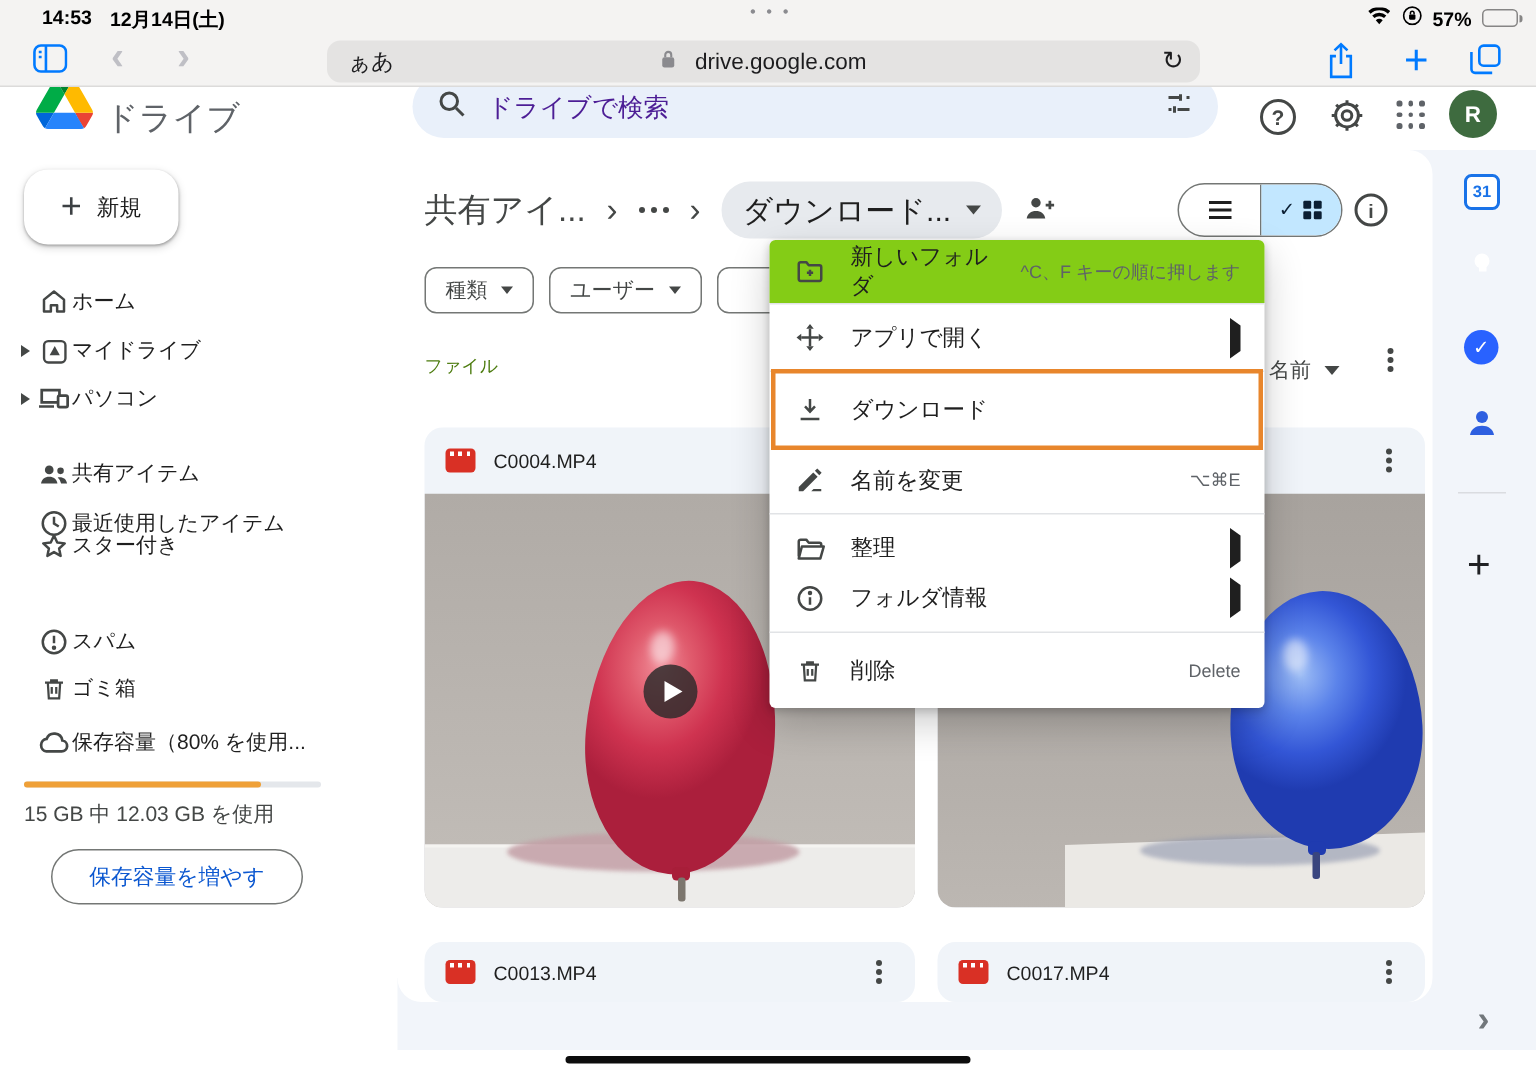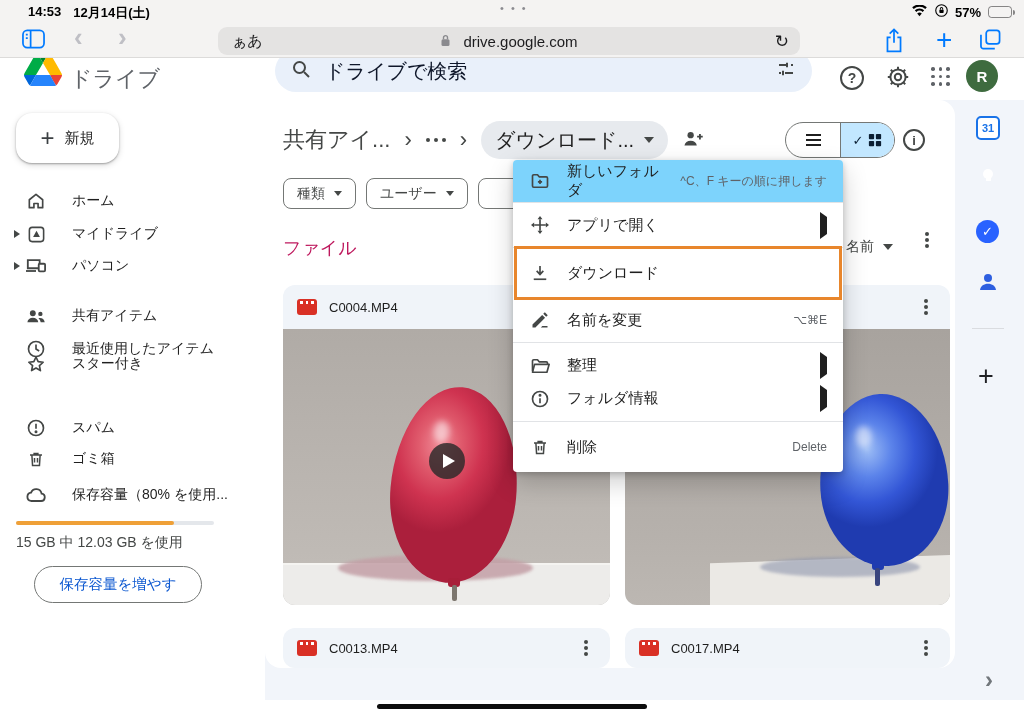--- a/index.html
+++ b/index.html
@@ -27,40 +27,40 @@
   .url-reload{position:absolute;right:11px;font-size:17px;color:#1c1c1e}
   .tb-blue{color:#007aff}
 
   
   .page{position:absolute;top:58px;left:0;width:1024px;height:642px;background:#fff;overflow:hidden}
 
   
   .d-appname{position:absolute;left:70px;top:6px;font-size:22px;color:#5f6368}
   .d-search{position:absolute;left:275px;top:-8px;width:537px;height:42px;background:#e9f0fa;border-radius:21px;
     display:flex;align-items:center;padding:0 16px;gap:14px}
-  .d-search-ph{font-size:20px;color:#0f172a;flex:1}
+  .d-search-ph{font-size:17px;color:#4c1d95;flex:1}
   .circ-ico{border:2px solid #444746;border-radius:50%;display:flex;align-items:center;justify-content:center;
     color:#444746;font-weight:700}
   .d-help{position:absolute;left:840px;top:8px;width:24px;height:24px;font-size:14px}
   .d-gear{position:absolute;left:886px;top:7px}
   .d-grid{position:absolute;left:931px;top:9px;width:20px;height:20px;display:grid;grid-template-columns:repeat(3,1fr);gap:3px}
   .d-grid span{width:3.5px;height:3.5px;border-radius:50%;background:#5f6368}
   .avatar{position:absolute;left:966px;top:2px;width:32px;height:32px;border-radius:50%;background:#3e6b3f;
     color:#fff;font-size:15px;font-weight:700;display:flex;align-items:center;justify-content:center}
 
   
   .newbtn{position:absolute;left:16px;top:55px;width:103px;height:50px;background:#fff;border-radius:16px;
     box-shadow:0 1px 2px rgba(0,0,0,.3),0 2px 6px rgba(0,0,0,.15);display:flex;align-items:center;justify-content:center;gap:10px;
     font-size:15px;font-weight:500}
   .newplus{font-size:24px;font-weight:400;color:#3c4043;line-height:1}
   .srow{position:absolute;left:10px;width:242px;height:32px;display:flex;align-items:center;font-size:14px;color:#1f1f1f}
   .expc{width:14px;display:flex;justify-content:center}
   .tri-r{width:0;height:0;border-top:4px solid transparent;border-bottom:4px solid transparent;border-left:6px solid #444746}
   .sic{width:24px;display:flex;justify-content:center}
-  .slabel{margin-left:24px;white-space:nowrap}
+  .slabel{margin-left:0;white-space:nowrap}
   .pbar{position:absolute;left:16px;top:463px;width:198px;height:4px;background:#e4e7eb;border-radius:2px}
   .pfill{width:80%;height:100%;background:#efa037;border-radius:2px}
   .usage{position:absolute;left:16px;top:476px;font-size:14px;color:#444746}
   .buybtn{position:absolute;left:34px;top:508px;width:168px;height:37px;border:1px solid #747775;border-radius:19px;
     display:flex;align-items:center;justify-content:center;font-size:14.5px;color:#0b57d0;background:#fff}
 
   
   .gutter-r{position:absolute;left:940px;top:42px;width:84px;height:600px;background:#f2f5fa}
   .gutter-b{position:absolute;left:265px;top:594px;width:759px;height:48px;background:#f2f5fa}
   .rail-ico{position:absolute;left:976px}
@@ -88,21 +88,21 @@
   .seg{position:absolute;right:60px;top:22px;width:110px;height:36px;border:1px solid #747775;border-radius:18px;
     display:flex;overflow:hidden;background:#fff}
   .seg-list{width:55px;display:flex;align-items:center;justify-content:center;border-right:1px solid #747775}
   .bars3{width:15px;height:2.2px;background:#1f1f1f;box-shadow:0 5px 0 #1f1f1f,0 -5px 0 #1f1f1f}
   .seg-grid{flex:1;background:#c2e7ff;display:flex;align-items:center;justify-content:center;gap:5px}
   .seg-check{font-size:13px;font-weight:700;color:#0b1f33}
   .info-ic{position:absolute;right:30px;top:29px;width:22px;height:22px;font-size:13px}
   .chips{position:absolute;left:18px;top:78px;display:flex;gap:10px}
   .chip{height:31px;border:1px solid #747775;border-radius:8px;background:#fff;display:flex;align-items:center;gap:9px;
     padding:0 13px;font-size:14px;color:#444746}
-  .files-label{position:absolute;left:18px;top:136px;font-size:18px;color:#be185d}
+  .files-label{position:absolute;left:18px;top:136px;font-size:12px;color:#4d7c0f}
   .sortrow{position:absolute;right:62px;top:138px;display:flex;align-items:center;gap:9px;font-size:14px;color:#444746}
   .kebab{width:4px;height:4px;border-radius:50%;background:#444746;box-shadow:0 -6px 0 #444746,0 6px 0 #444746}
   .kb-wrap{width:20px;height:20px;display:flex;align-items:center;justify-content:center}
   .list-kebab{position:absolute;right:18px;top:130px}
 
   
   .card{position:absolute;background:#f0f4f9;border-radius:12px}
   .chead{height:44px;display:flex;align-items:center;gap:12px;padding:4px 14px}
   .film{width:20px;height:16px;background:#d93025;border-radius:3px;position:relative;flex:none}
   .film:before{content:"";position:absolute;top:2px;left:3px;right:3px;height:3px;
@@ -124,21 +124,21 @@
   .knot{position:absolute;width:12px;height:9px;border-radius:3px}
   .stick{position:absolute;width:5px;border-radius:2px}
   .playbtn{position:absolute;left:146px;top:114px;width:36px;height:36px;border-radius:50%;background:rgba(42,42,42,.82);
     display:flex;align-items:center;justify-content:center}
   .playtri{width:0;height:0;border-left:12px solid #fff;border-top:7px solid transparent;border-bottom:7px solid transparent;margin-left:3px}
 
   
   .menu{position:absolute;left:513px;top:102px;width:330px;background:#fff;border-radius:4px;z-index:30;
     box-shadow:0 2px 6px rgba(0,0,0,.2),0 10px 26px rgba(0,0,0,.2)}
   .mi{height:44px;display:flex;align-items:center;gap:16px;padding:0 16px;font-size:15px;color:#1f1f1f;position:relative}
-  .mi-first{height:42px;background:#7dd3fc;border-radius:4px 4px 0 0}
+  .mi-first{height:42px;background:#84cc16;border-radius:4px 4px 0 0}
   .mi-dl{height:50px}
   .mi-del{height:50px;border-radius:0 0 4px 4px}
   .msec{padding:6px 0}
   .msec .mi{height:33px}
   .mdiv{height:1px;background:#e1e3e6}
   .mico{width:22px;display:flex;justify-content:center;flex:none}
   .msc{margin-left:auto;font-size:12px;color:#5f6368;white-space:nowrap}
   .msub{margin-left:auto}
   .msub .tri-r{border-left-color:#1f1f1f;border-top-width:5px;border-bottom-width:5px;border-left-width:7px}
   .ann{position:absolute;left:1px;right:1px;top:-2px;bottom:-2px;border:3px solid #e8862c;pointer-events:none}

